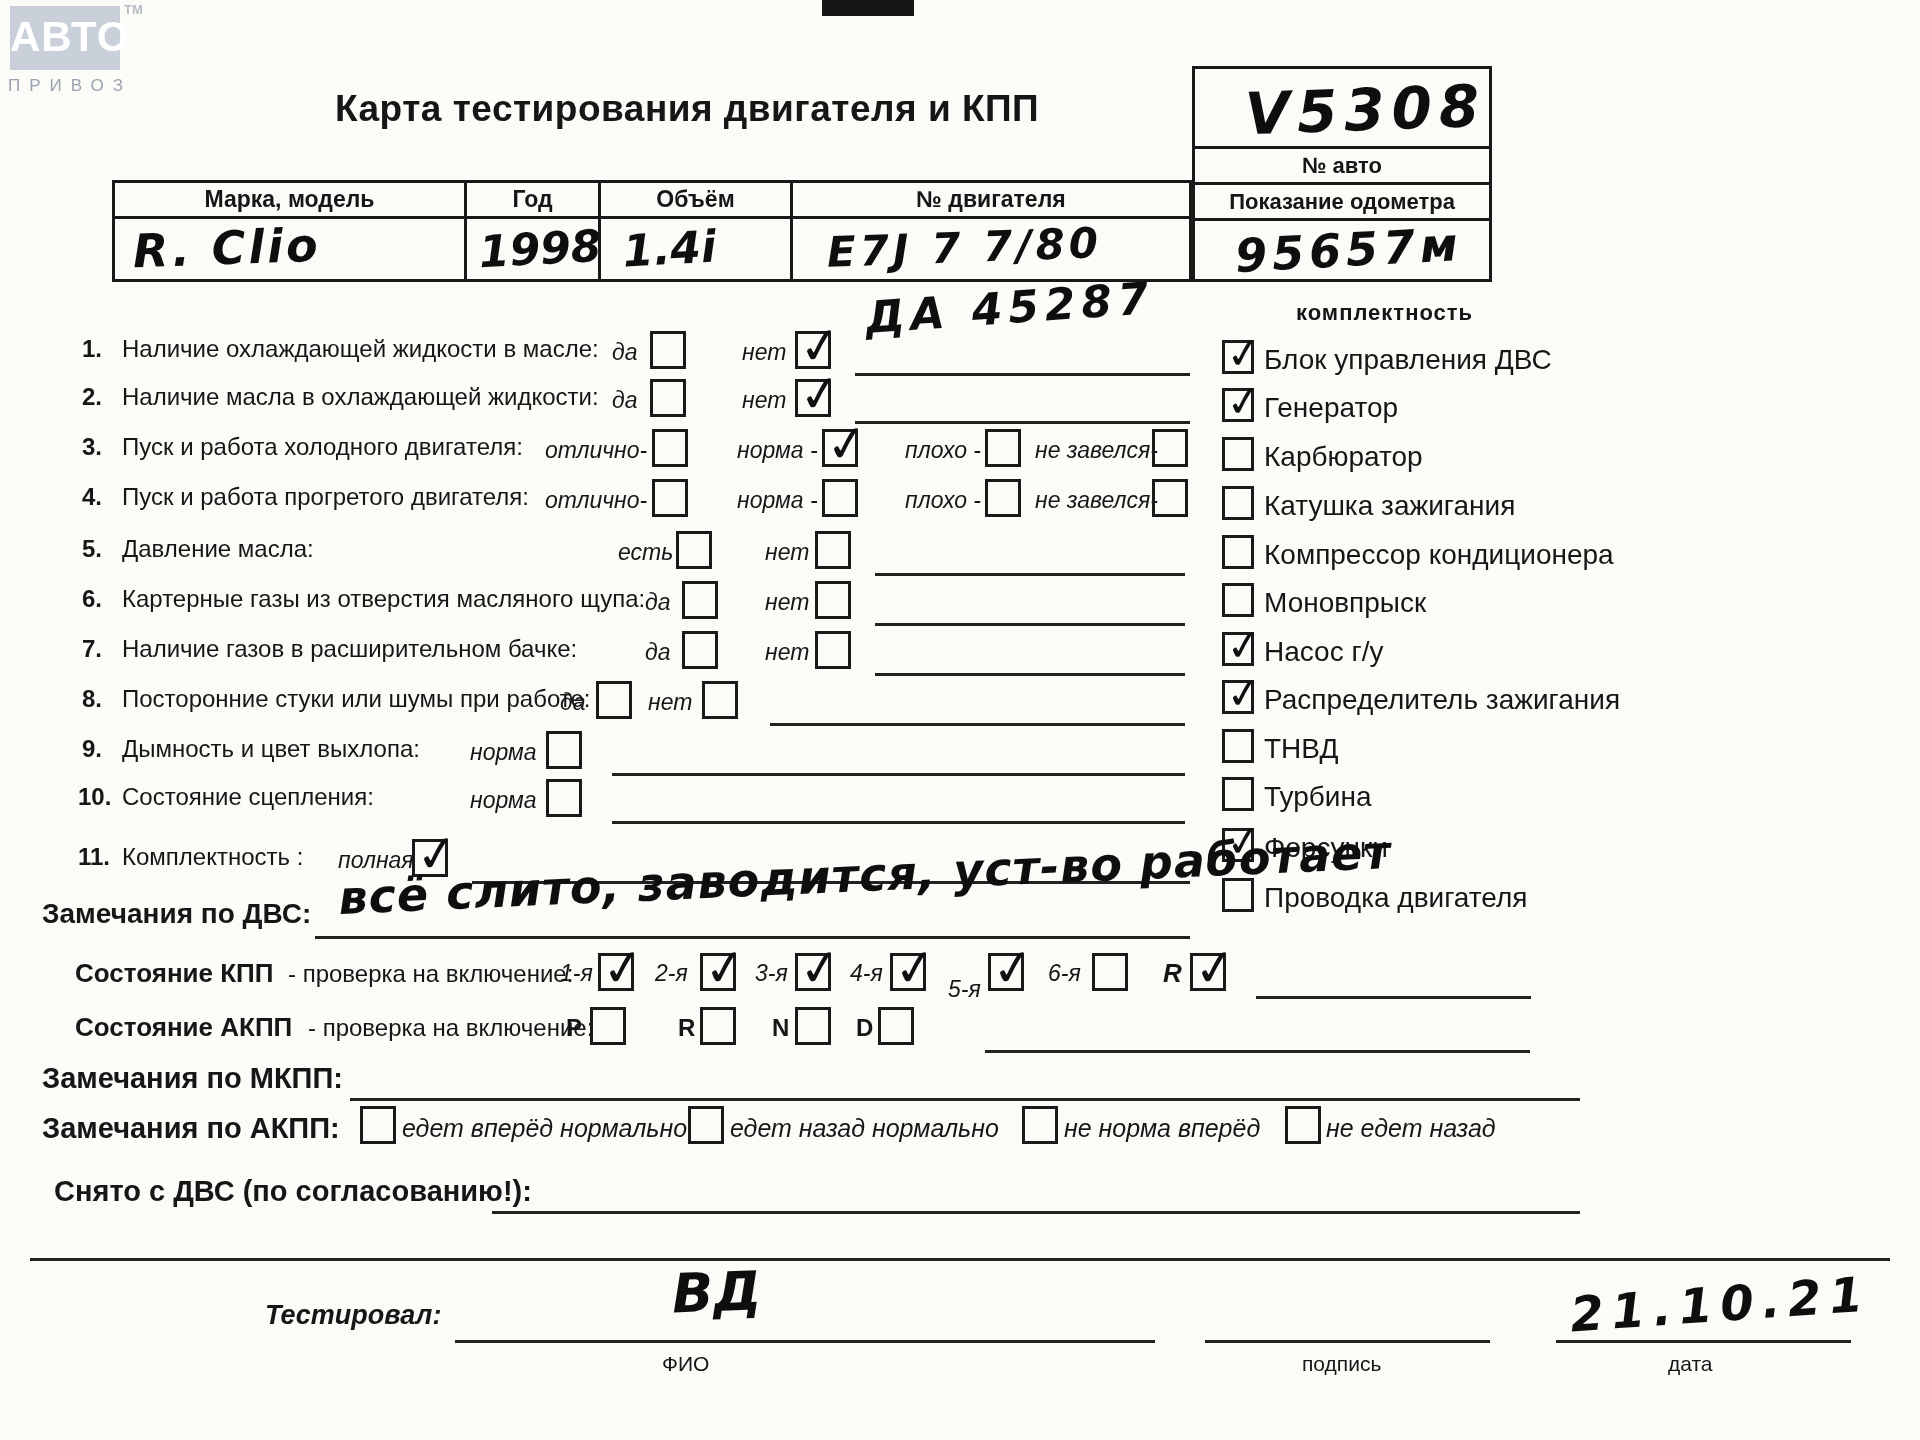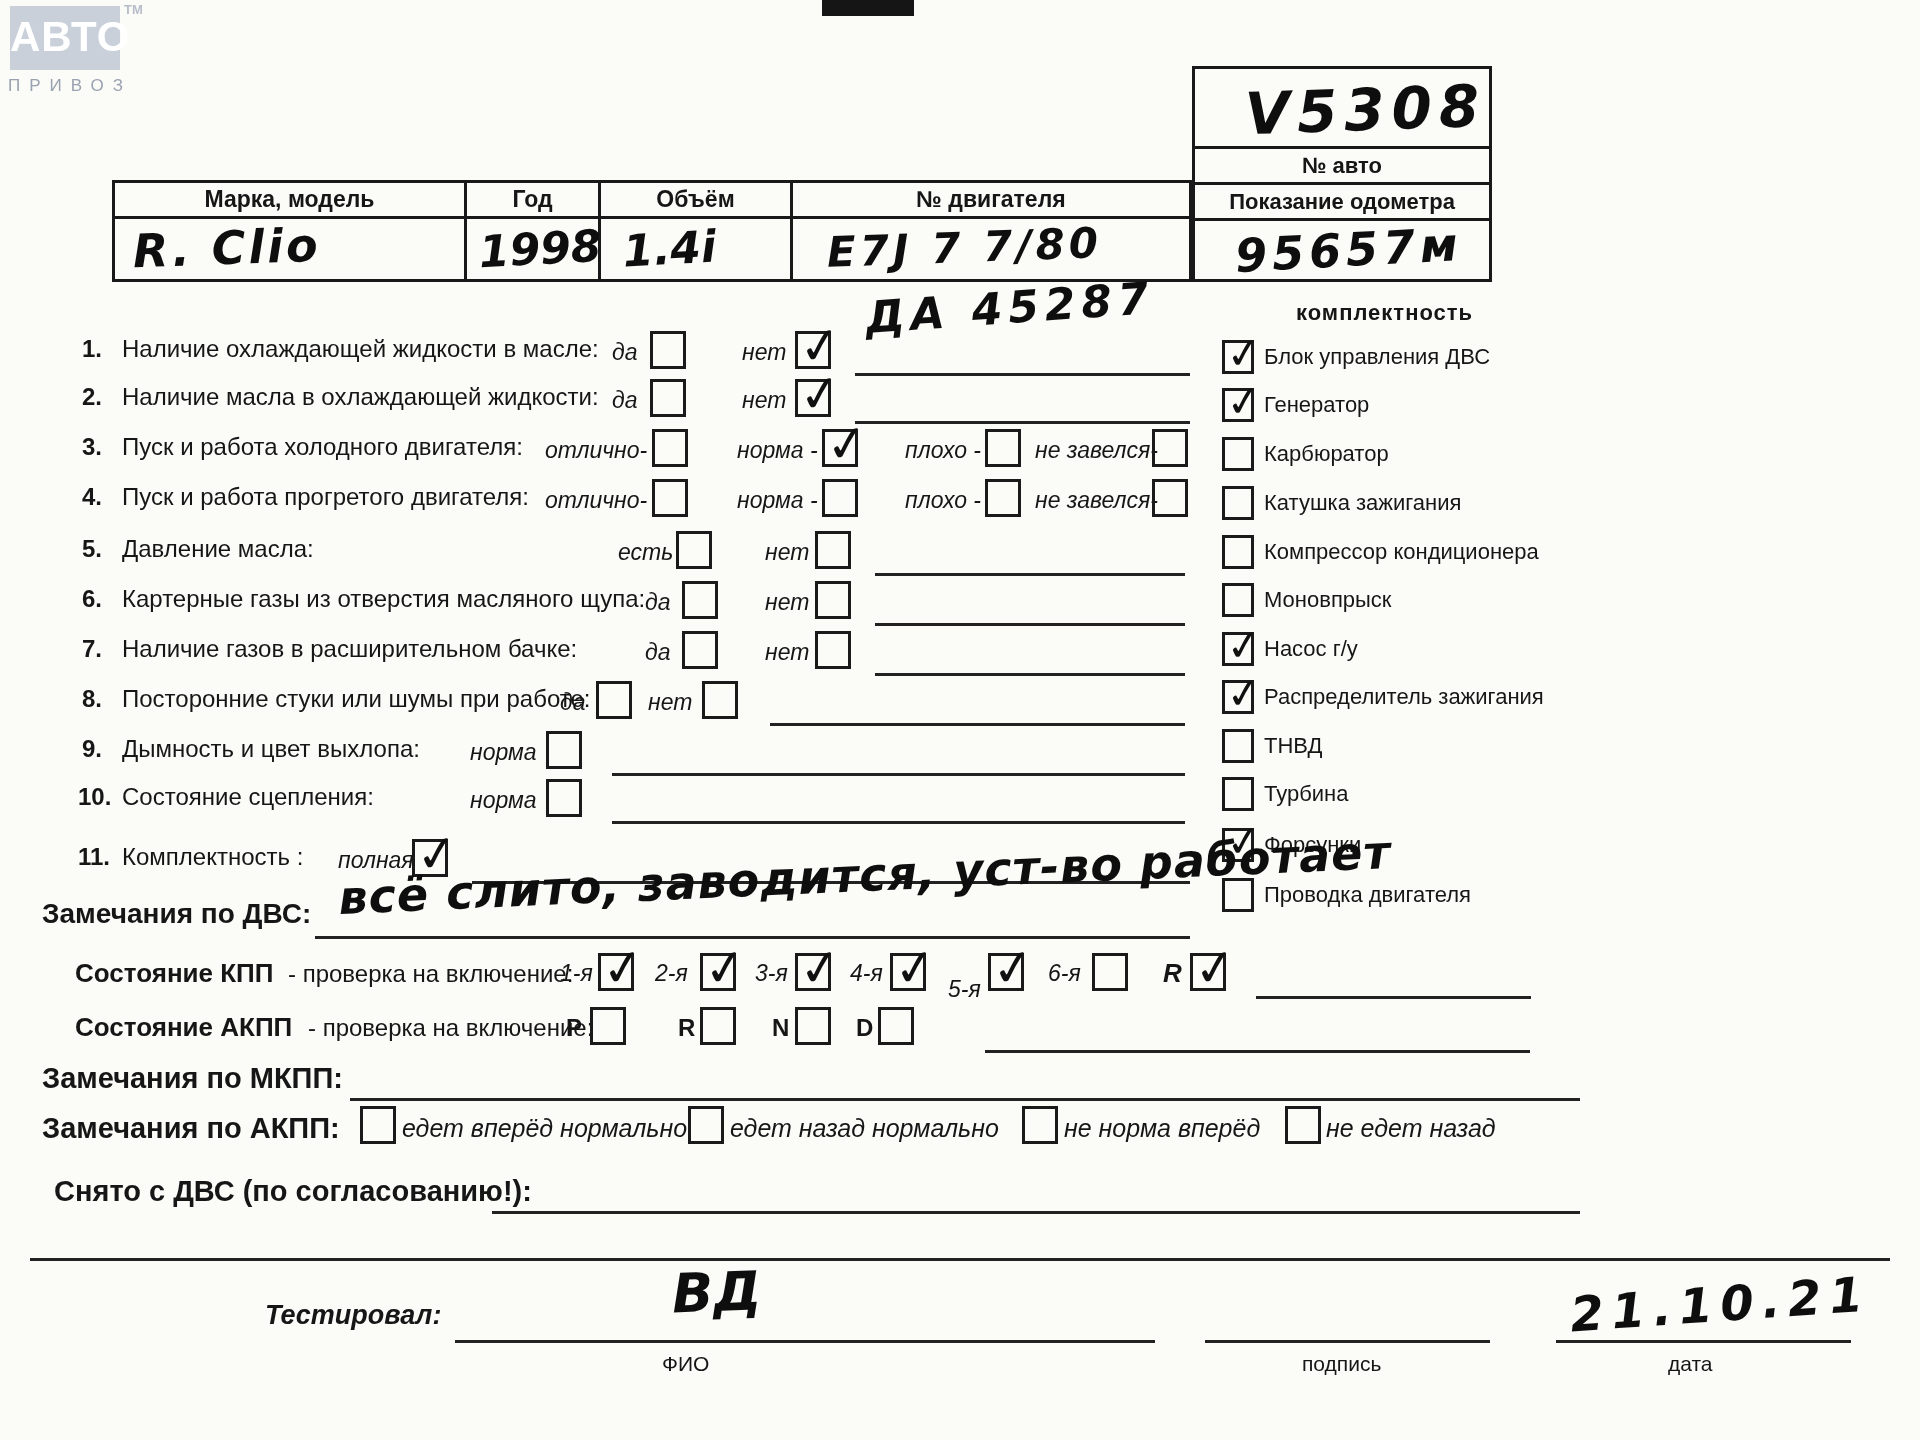--- a/index.html
+++ b/index.html
@@ -18,21 +18,21 @@
   
   .uline{position:absolute;height:0;border-bottom:3px solid #222;}
   
   .hw{position:absolute;font-family:"DejaVu Sans",sans-serif;font-style:italic;font-weight:bold;
       color:#0e0e0e;white-space:nowrap;line-height:1;}
   
   .opt{position:absolute;font-style:italic;font-size:23px;}
   .inum{position:absolute;font-weight:bold;font-size:24px;}
   .ilabel{position:absolute;font-size:24px;}
   .section{position:absolute;font-weight:bold;}
-  .chk-label{position:absolute;font-size:22px;}
+  .chk-label{position:absolute;font-size:28px;}
   
   .vtable{position:absolute;left:112px;top:180px;width:1080px;height:102px;border:3px solid #191919;box-sizing:border-box;display:flex;flex-direction:column;}
   .vtr{display:flex;flex:none;}
   .vth{box-sizing:border-box;border-right:3px solid #191919;border-bottom:3px solid #191919;
        height:36px;display:flex;align-items:center;justify-content:center;font-weight:bold;font-size:23px;}
   .vtd{box-sizing:border-box;border-right:3px solid #191919;height:60px;position:relative;}
   .vth:last-child,.vtd:last-child{border-right:none;}
   .obox{position:absolute;left:1192px;top:66px;width:300px;height:216px;border:3px solid #191919;box-sizing:border-box;}
   .orow{box-sizing:border-box;border-top:3px solid #191919;display:flex;align-items:center;justify-content:center;font-weight:bold;font-size:22px;}
   .logo-block{position:absolute;left:10px;top:6px;width:110px;height:64px;background:#c9d0da;
@@ -49,20 +49,21 @@
 <div class="page">
 
   <div class="scanbar"></div>
 
   <div class="abs" style="left:0;top:0;width:220px;height:110px;">
     <div class="logo-block">АВТО</div>
     <div class="logo-tm">TM</div>
     <div class="logo-sub">ПРИВОЗ</div>
   </div>
 
+  <div class="title">Карта тестирования двигателя  и КПП</div>
 
   <div class="obox">
     <div style="height:77px;position:relative;">
       <span class="hw" style="left:50px;top:12px;font-size:58px;letter-spacing:7px;transform:rotate(-2deg);">V5308</span>
     </div>
     <div class="orow" style="height:36px;">№ авто</div>
     <div class="orow" style="height:36px;">Показание одометра</div>
     <div class="orow" style="height:61px;position:relative;border-top:3px solid #191919;">
       <span class="hw" style="left:40px;top:6px;font-size:46px;letter-spacing:5px;transform:rotate(-3deg);">95657м</span>
     </div>

